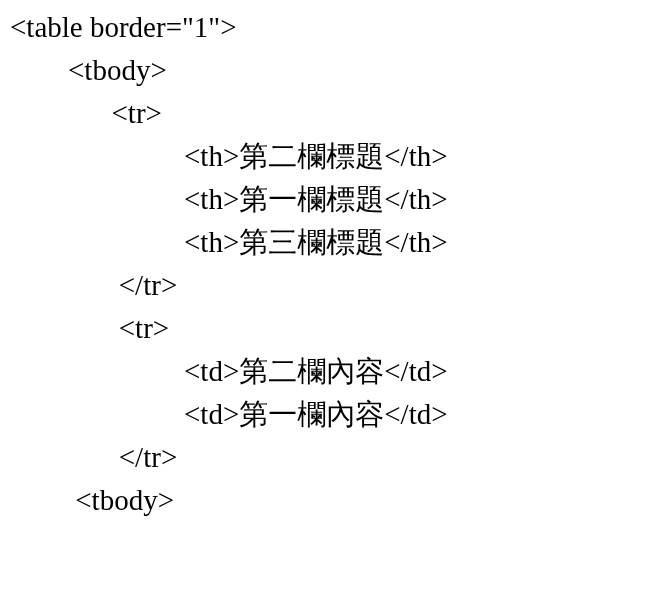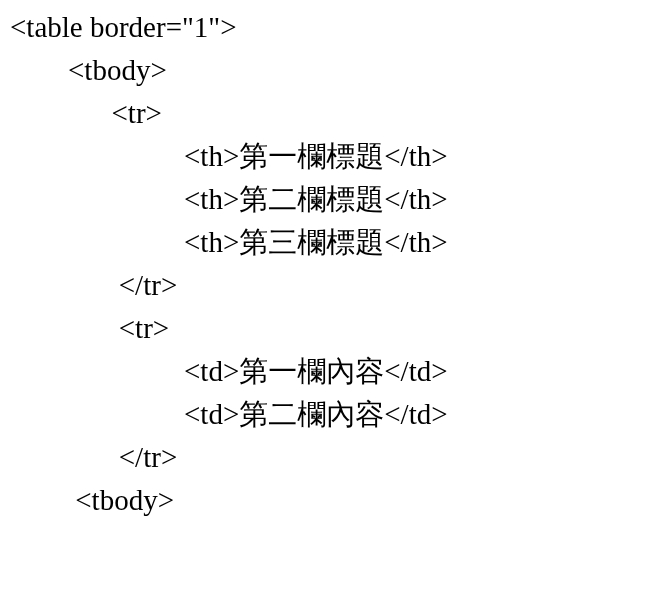--- a/index.html
+++ b/index.html
@@ -24,22 +24,22 @@
     height: 43px;
   }
 </style>
 </head>
 <body>
 
 <div class="code-snippet">
   <div class="code-line">&lt;table border="1"&gt;</div>
   <div class="code-line">        &lt;tbody&gt;</div>
   <div class="code-line">              &lt;tr&gt;</div>
+  <div class="code-line">                        &lt;th&gt;第二欄標題&lt;/th&gt;</div>
   <div class="code-line">                        &lt;th&gt;第一欄標題&lt;/th&gt;</div>
-  <div class="code-line">                        &lt;th&gt;第二欄標題&lt;/th&gt;</div>
   <div class="code-line">                        &lt;th&gt;第三欄標題&lt;/th&gt;</div>
   <div class="code-line">               &lt;/tr&gt;</div>
   <div class="code-line">               &lt;tr&gt;</div>
+  <div class="code-line">                        &lt;td&gt;第二欄內容&lt;/td&gt;</div>
   <div class="code-line">                        &lt;td&gt;第一欄內容&lt;/td&gt;</div>
-  <div class="code-line">                        &lt;td&gt;第二欄內容&lt;/td&gt;</div>
   <div class="code-line">               &lt;/tr&gt;</div>
   <div class="code-line">         &lt;tbody&gt;</div>
 </div>
 
 </body></html>

